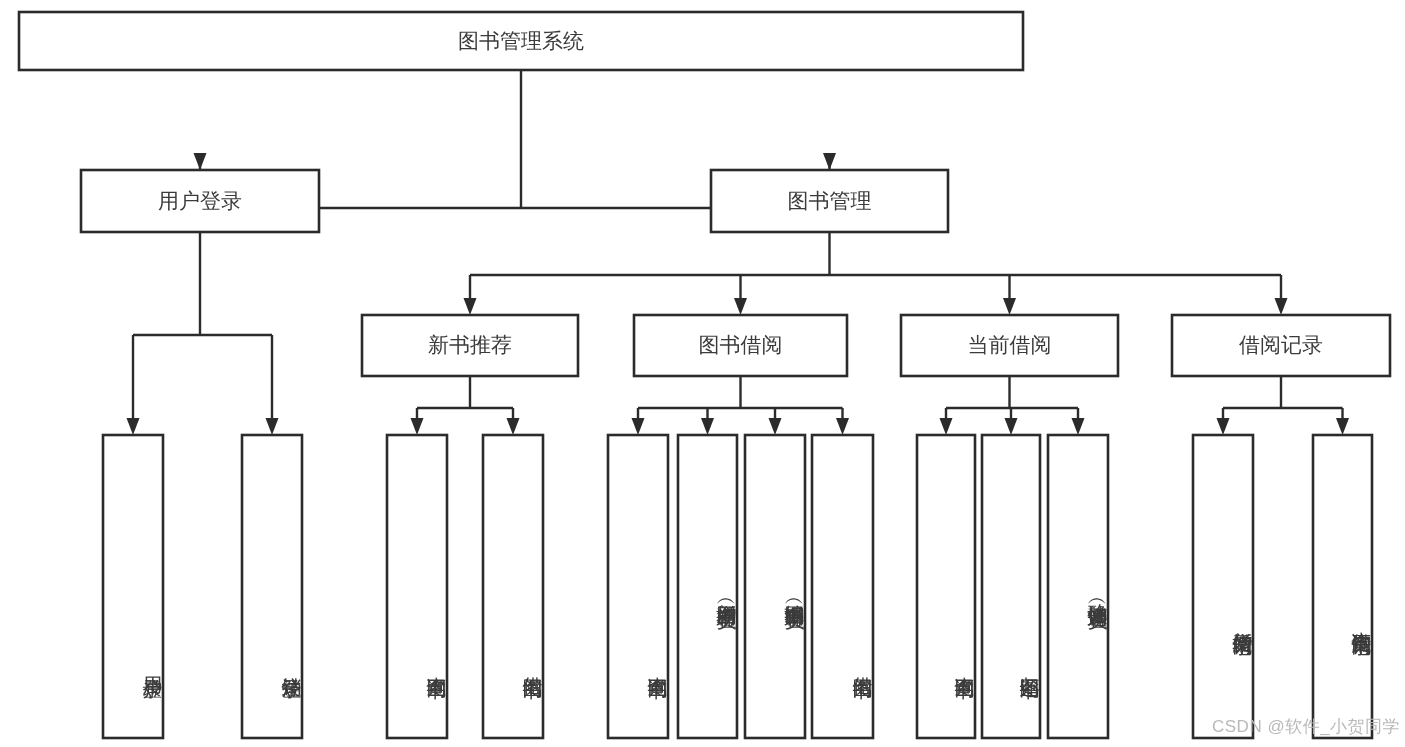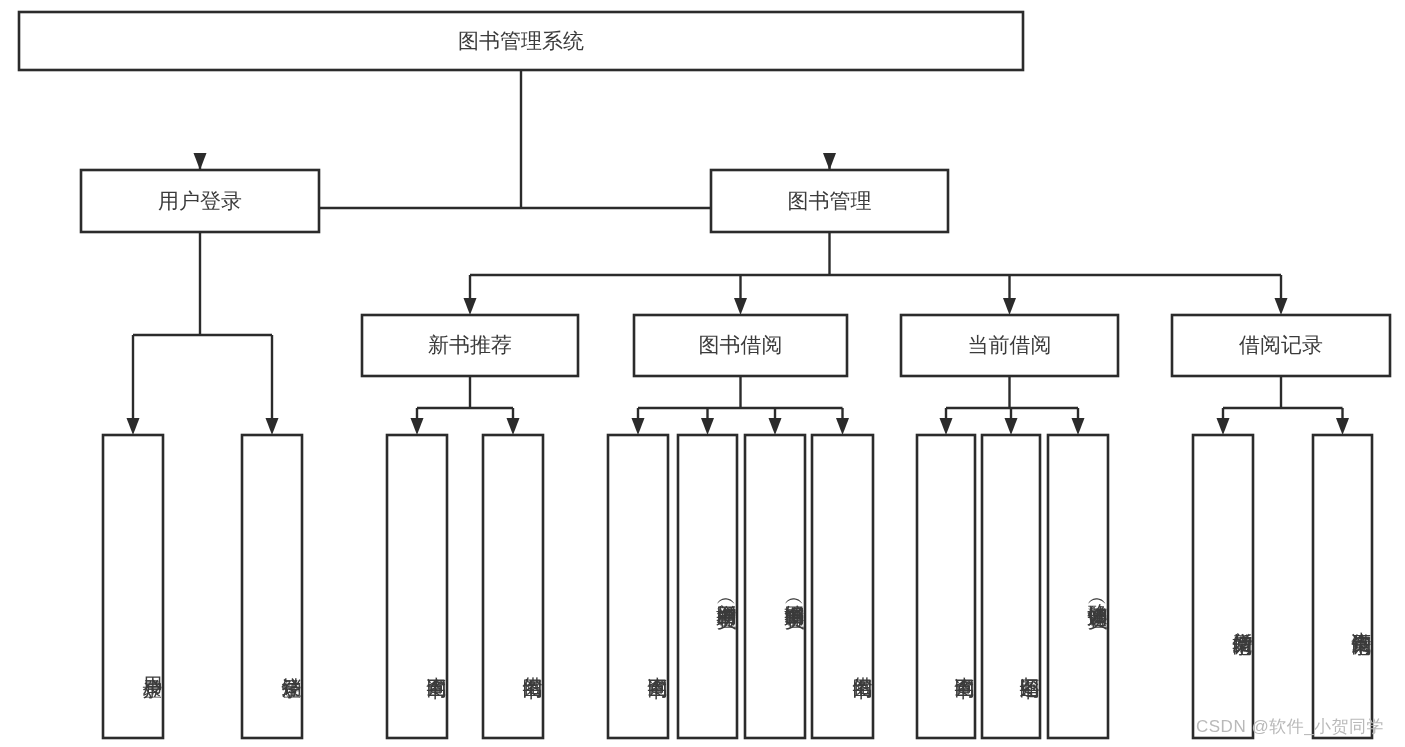--- a/index.html
+++ b/index.html
@@ -217,15 +217,15 @@
       <div class="vlabel" style="left: 678px; top: 449px; width: 59px; height: 283px; padding-top: 2px;">新增图书（管理员）</div>
       <div class="vlabel" style="left: 745px; top: 449px; width: 60px; height: 283px; padding-top: 2px;">编辑图书（管理员）</div>
       <div class="vlabel" style="left: 812px; top: 449px; width: 61px; height: 283px; padding-top: 72px;">借阅图书</div>
       <div class="vlabel" style="left: 917px; top: 449px; width: 58px; height: 283px; padding-top: 72px;">查询图书</div>
       <div class="vlabel" style="left: 982px; top: 449px; width: 58px; height: 283px; padding-top: 72px;">归还图书</div>
       <div class="vlabel" style="left: 1048px; top: 449px; width: 60px; height: 283px; padding-top: 2px;">确认归还（管理员）</div>
       <div class="vlabel" style="left: 1193px; top: 449px; width: 60px; height: 283px; padding-top: 28px;">新增借阅记录</div>
       <div class="vlabel" style="left: 1313px; top: 449px; width: 59px; height: 283px; padding-top: 28px;">查询借阅记录</div>
     </div>
 
-  <div class="watermark" style="left: 1196px; top: 715px;">CSDN @软件_小贺同学</div>
+  <div class="watermark" style="left: 1196px; top: 715px; padding-left: 16px;">CSDN @软件_小贺同学</div>
 
 </div>
 
 </body></html>

